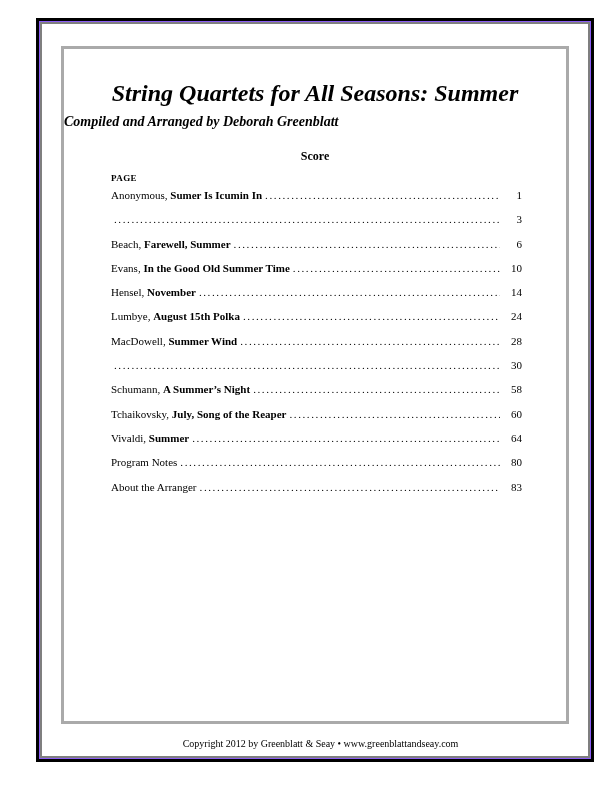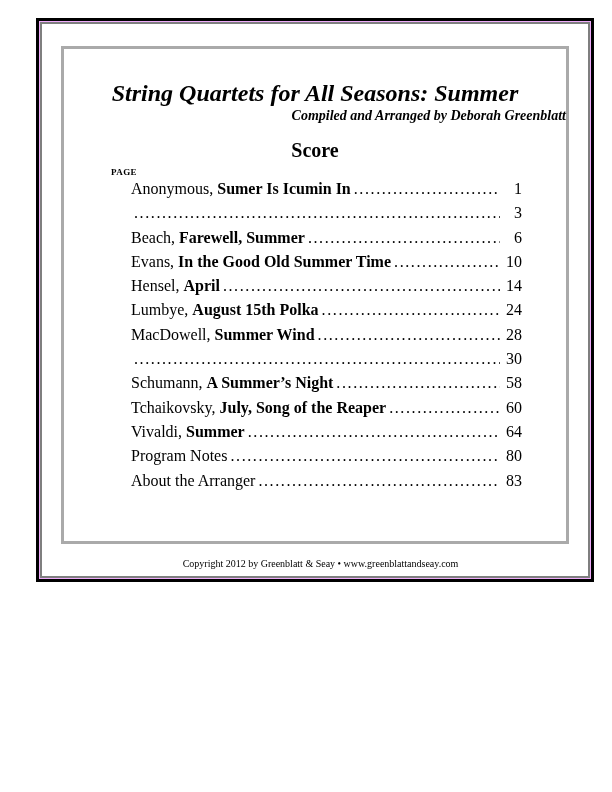--- a/index.html
+++ b/index.html
@@ -13,24 +13,24 @@
   }
   .page {
     position: relative;
     width: 612px; height: 792px;
     background: #ffffff;
   }
   
   .outer-frame {
     position: absolute;
     left: 36px; top: 18px;
-    width: 558px; height: 564px;
+    width: 558px; height: 744px;
     border: 3px solid #000000;
     padding: 1px;
-    background: #f0abfc;
+    background: #8b5cf6;
   }
   .rule-frame {
     position: relative;
     width: 100%; height: 100%;
     border: 2px solid #7f7f7f;
     background: #ffffff;
   }
   
   .inner-frame {
     position: absolute;
@@ -40,53 +40,51 @@
   }
   .title {
     margin: 31px 8px 0 8px;
     text-align: center;
     font-size: 24px;
     line-height: 26px;
     font-style: italic;
     font-weight: 700;
   }
   .subtitle {
-    margin-top: 1px;
-    text-align: right;
+    margin-top: 7px;
+    text-align: left;
     font-size: 14px;
     line-height: 17px;
     font-style: italic;
     font-weight: 700;
-    padding-left: 30px;
   }
   .score-heading {
     margin: 16px 0 0 0;
     text-align: center;
-    font-size: 20px;
+    font-size: 12px;
     line-height: 20px;
     font-weight: 700;
   }
   .toc {
     margin-top: 7px;
     padding: 0 44px 0 47px;
   }
   .page-label {
     font-size: 9px;
     line-height: 10px;
     font-weight: 700;
     letter-spacing: 0.4px;
   }
   .toc-row {
     display: flex;
     align-items: baseline;
     height: 24.3px;
-    font-size: 16px;
+    font-size: 11px;
     line-height: 24.3px;
     white-space: nowrap;
-    margin-left: 20px;
   }
   .entry-text strong { font-weight: 700; }
   .leader {
     flex: 1;
     overflow: hidden;
     white-space: nowrap;
     margin: 0 2px 0 3px;
     min-width: 10px;
   }
   .leader::after {
@@ -138,21 +136,21 @@
             <span class="page-num">6</span>
           </div>
 
           <div class="toc-row">
             <span class="entry-text"><span>Evans, </span><strong>In the Good Old Summer Time</strong></span>
             <span class="leader"></span>
             <span class="page-num">10</span>
           </div>
 
           <div class="toc-row">
-            <span class="entry-text"><span>Hensel, </span><strong>April</strong></span>
+            <span class="entry-text"><span>Hensel, </span><strong>November</strong></span>
             <span class="leader"></span>
             <span class="page-num">14</span>
           </div>
 
           <div class="toc-row">
             <span class="entry-text"><span>Lumbye, </span><strong>August 15th Polka</strong></span>
             <span class="leader"></span>
             <span class="page-num">24</span>
           </div>
 

